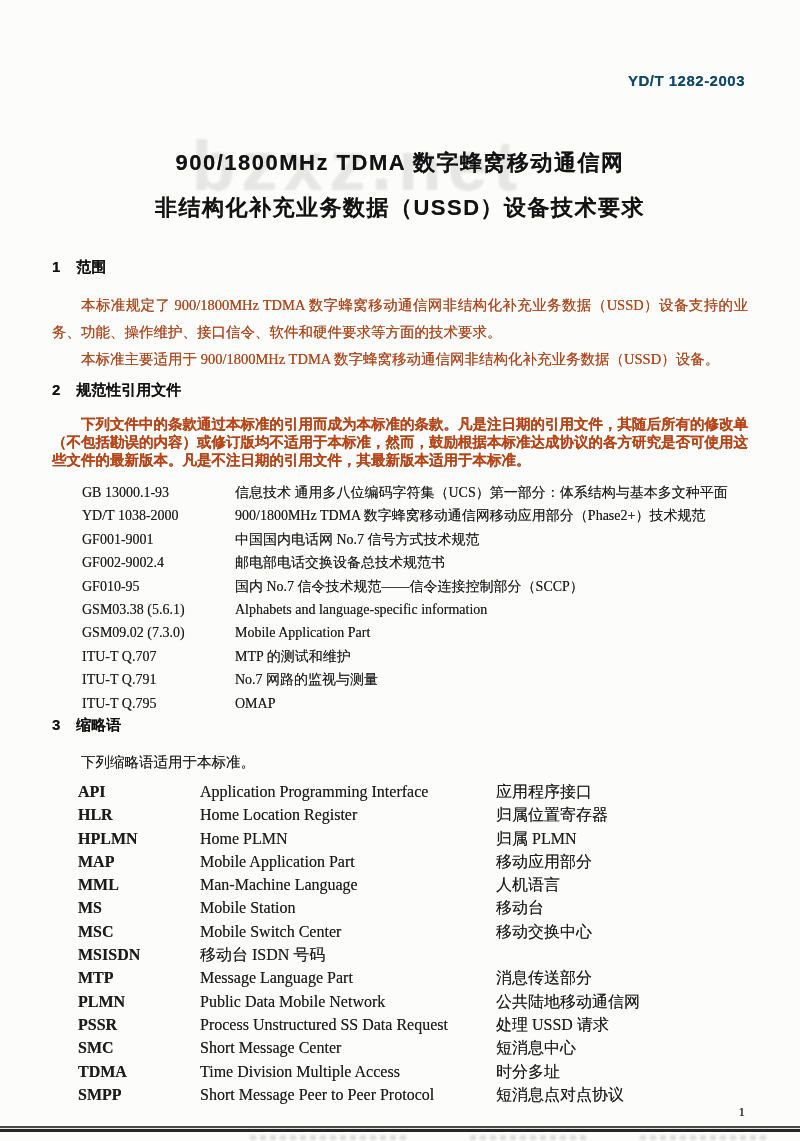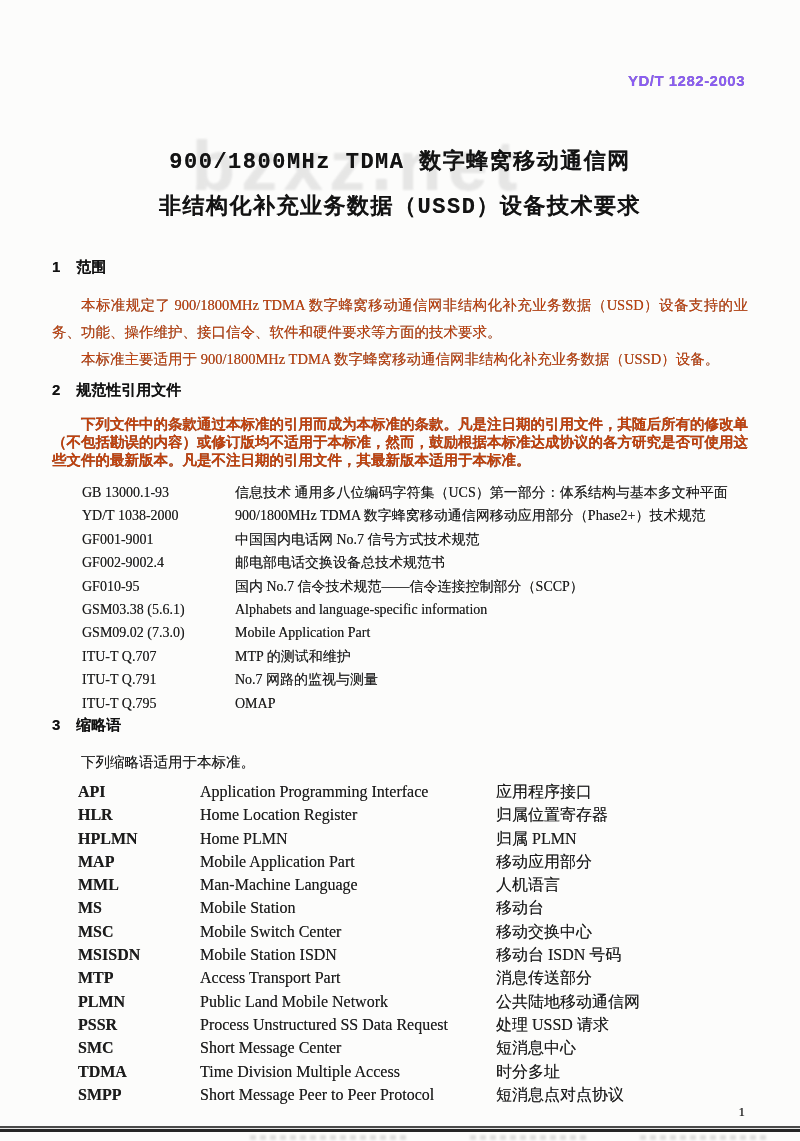--- a/index.html
+++ b/index.html
@@ -9,25 +9,25 @@
     margin:0 auto;
     background:#fcfcfb;
     overflow:hidden;
     font-family:"Liberation Serif","DejaVu Serif",serif;
     color:#1c1c1c;
     text-shadow:0 0 .5px rgba(0,0,0,.55);
   }
   .doc-number{
     position:absolute;top:72px;right:55px;
     font-family:"Liberation Sans","DejaVu Sans",sans-serif;
-    font-weight:bold;font-size:15px;letter-spacing:.5px;color:#8b5cf6;
+    font-weight:bold;font-size:15px;letter-spacing:.5px;color:#0c4a6e;
   }
   .title-block{position:absolute;top:140px;left:0;width:100%;text-align:center;z-index:1;}
   .title-line{
-    font-family:Liberation Mono, monospace;
+    font-family:Liberation Sans, sans-serif;
     font-weight:bold;font-size:22px;line-height:45px;
     letter-spacing:1.5px;color:#131313;
   }
   .watermark{
     position:absolute;top:126px;left:192px;z-index:0;
     font-family:"Liberation Sans","DejaVu Sans",sans-serif;
     font-weight:bold;font-size:70px;letter-spacing:7px;
     color:#c9c9c9;opacity:.42;filter:blur(1px);
     user-select:none;pointer-events:none;
   }
@@ -183,31 +183,30 @@
           <span class="abbr-en">Mobile Station</span>
           <span class="abbr-zh">移动台</span>
         </div>
       <div class="abbr-row">
           <span class="abbr-key">MSC</span>
           <span class="abbr-en">Mobile Switch Center</span>
           <span class="abbr-zh">移动交换中心</span>
         </div>
       <div class="abbr-row">
           <span class="abbr-key">MSISDN</span>
-          <span class="abbr-en">Mobile Station ISDN</span>
           <span class="abbr-zh">移动台 ISDN 号码</span>
         </div>
       <div class="abbr-row">
           <span class="abbr-key">MTP</span>
-          <span class="abbr-en">Access Transport Part</span>
+          <span class="abbr-en">Message Language Part</span>
           <span class="abbr-zh">消息传送部分</span>
         </div>
       <div class="abbr-row">
           <span class="abbr-key">PLMN</span>
-          <span class="abbr-en">Public Land Mobile Network</span>
+          <span class="abbr-en">Public Data Mobile Network</span>
           <span class="abbr-zh">公共陆地移动通信网</span>
         </div>
       <div class="abbr-row">
           <span class="abbr-key">PSSR</span>
           <span class="abbr-en">Process Unstructured SS Data Request</span>
           <span class="abbr-zh">处理 USSD 请求</span>
         </div>
       <div class="abbr-row">
           <span class="abbr-key">SMC</span>
           <span class="abbr-en">Short Message Center</span>

